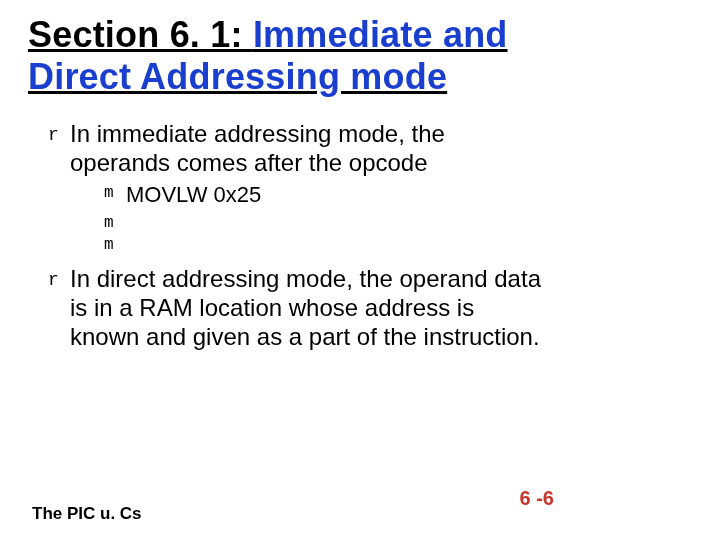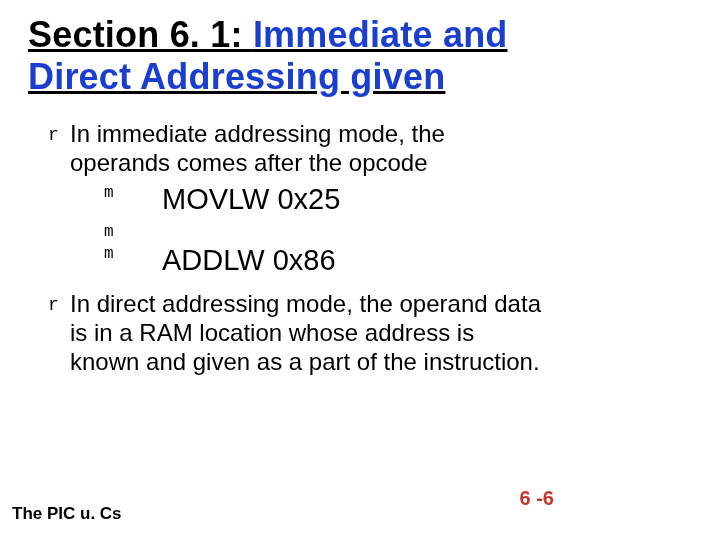--- a/index.html
+++ b/index.html
@@ -7,52 +7,51 @@
   .slide { position: relative; width: 576px; height: 540px; padding: 14px 28px 0 28px; }
   .title { font-size: 36px; line-height: 1.18; font-weight: bold; text-decoration: underline; margin-bottom: 20px; letter-spacing: 0.2px; }
   .title .blue { color: #1a3fcf; }
   .bullets { margin-left: 20px; }
   .b1 { display: flex; align-items: flex-start; margin-bottom: 4px; }
   .b1 .mark { font-family: "Courier New", monospace; font-size: 18px; width: 22px; flex: 0 0 22px; padding-top: 6px; }
   .b1 .txt { font-size: 24px; line-height: 1.22; }
   .sub { margin: 4px 0 10px 56px; }
   .b2 { display: flex; align-items: flex-start; margin-bottom: 1px; }
   .b2 .mark { font-family: "Courier New", monospace; font-size: 16px; width: 22px; flex: 0 0 22px; padding-top: 3px; }
-  .b2 .txt { font-size: 29px; line-height: 1.28; margin-left: 36px; }
-  .footer-left { position: absolute; left: 12px; bottom: 16px; font-size: 17px; font-weight: bold; }
+  .b2 .txt { font-size: 22px; line-height: 1.28; }
+  .footer-left { position: absolute; left: 32px; bottom: 16px; font-size: 17px; font-weight: bold; }
   .footer-right { position: absolute; right: 22px; bottom: 30px; font-size: 20px; font-weight: bold; color: #c9362b; }
 </style>
 </head>
 <body>
 
 <div class="slide">
 
   <div class="title">
     <span>Section 6. 1: </span><span class="blue">Immediate and</span><br>
-    <span class="blue">Direct Addressing given</span>
+    <span class="blue">Direct Addressing mode</span>
   </div>
 
   <div class="bullets">
 
     <div class="b1">
       <div class="mark">r</div>
       <div class="txt">In immediate addressing mode, the operands comes after the opcode</div>
     </div>
 
     <div class="sub">
       <div class="b2">
         <div class="mark">m</div>
         <div class="txt">MOVLW 0x25</div>
       </div>
       <div class="b2">
         <div class="mark">m</div>
       </div>
       <div class="b2">
         <div class="mark">m</div>
-        <div class="txt">ADDLW 0x86</div>
       </div>
     </div>
 
     <div class="b1">
       <div class="mark">r</div>
       <div class="txt">In direct addressing mode, the operand data is in a RAM location whose address is known and given as a part of the instruction.</div>
     </div>
 
   </div>
 

